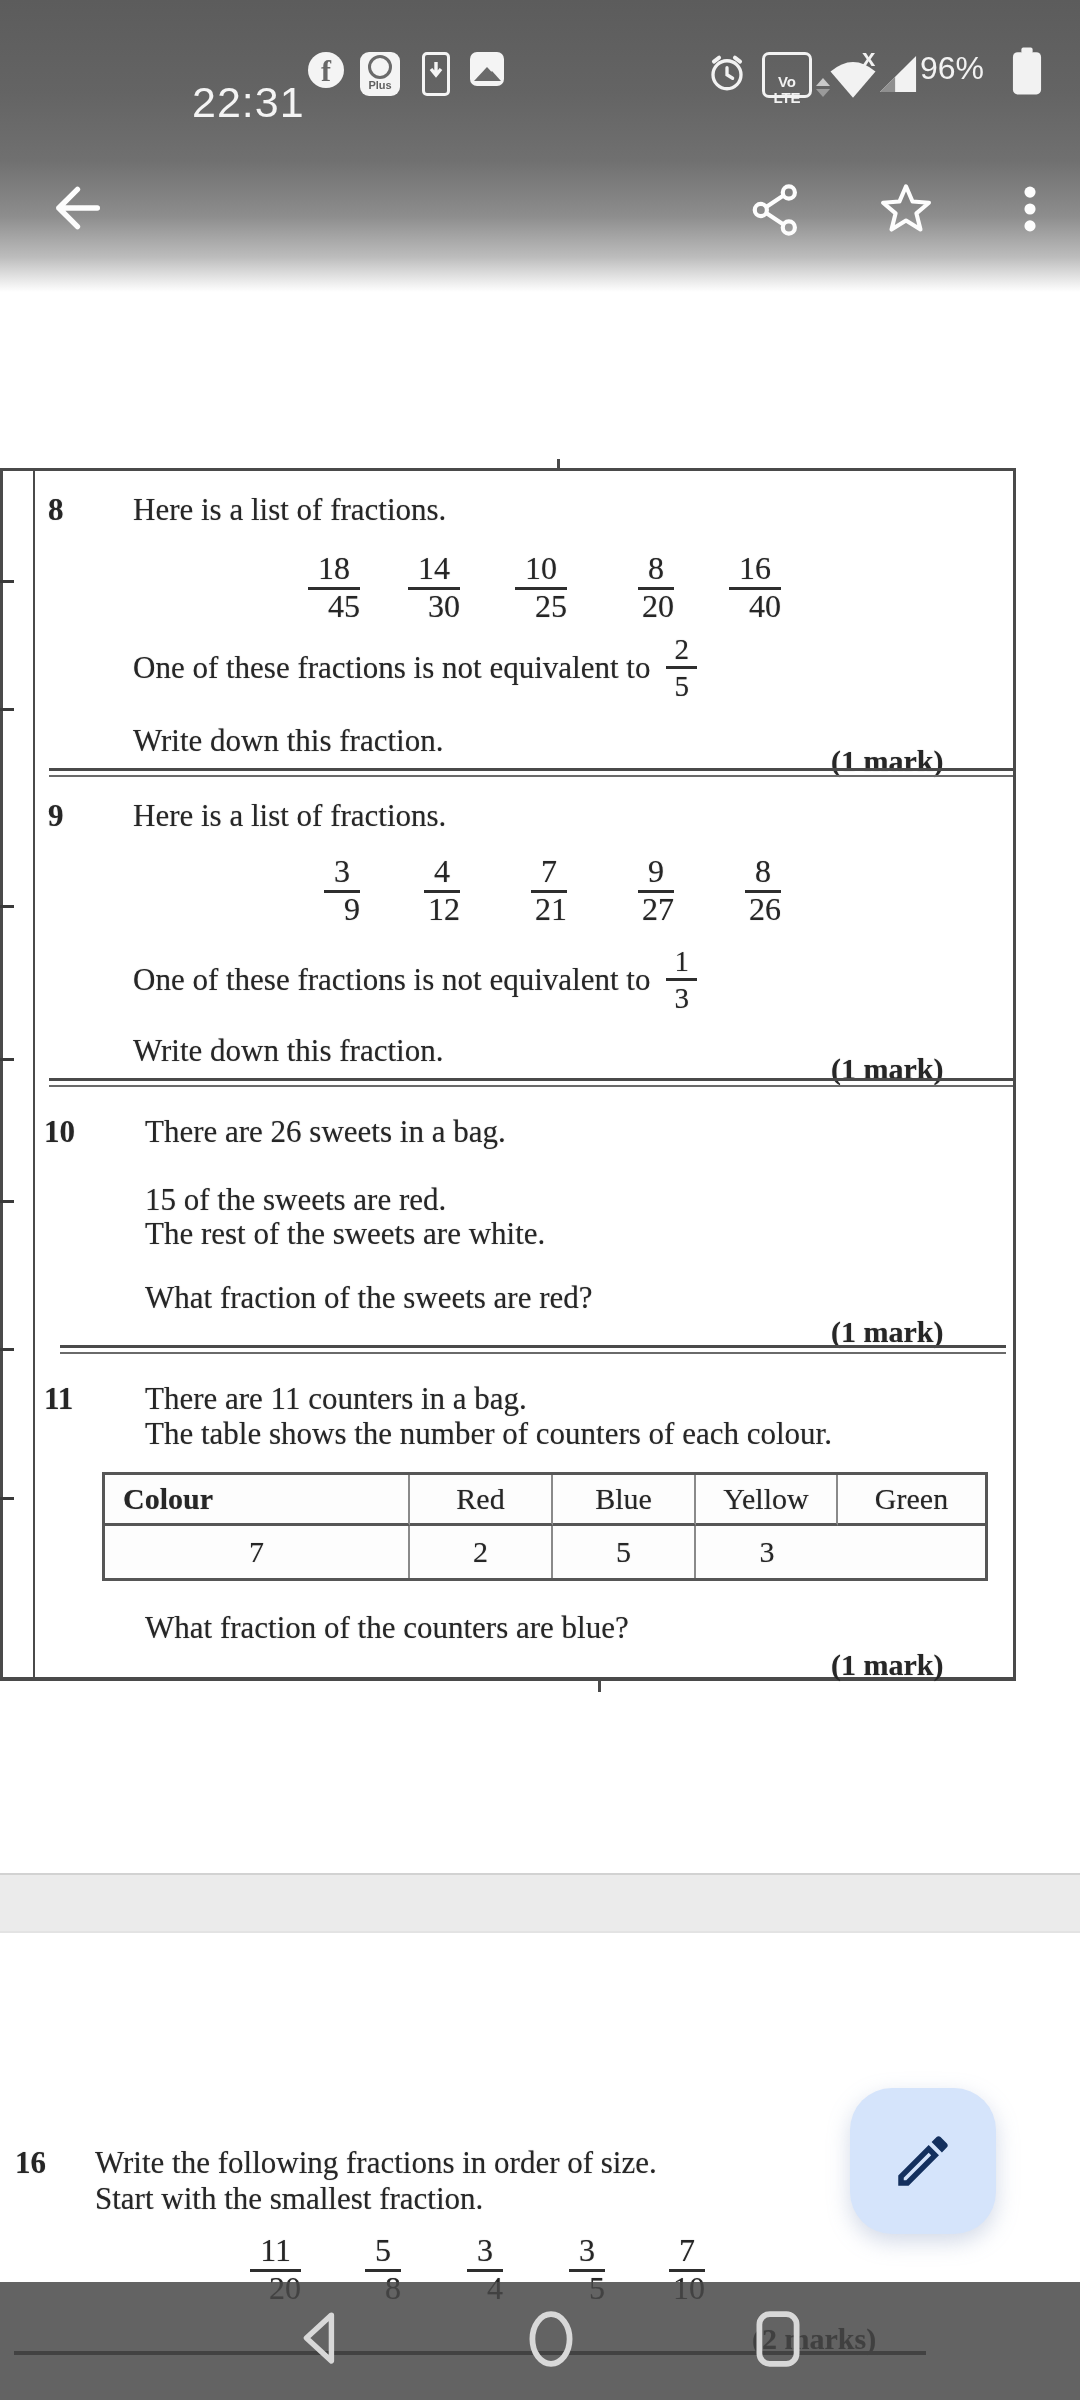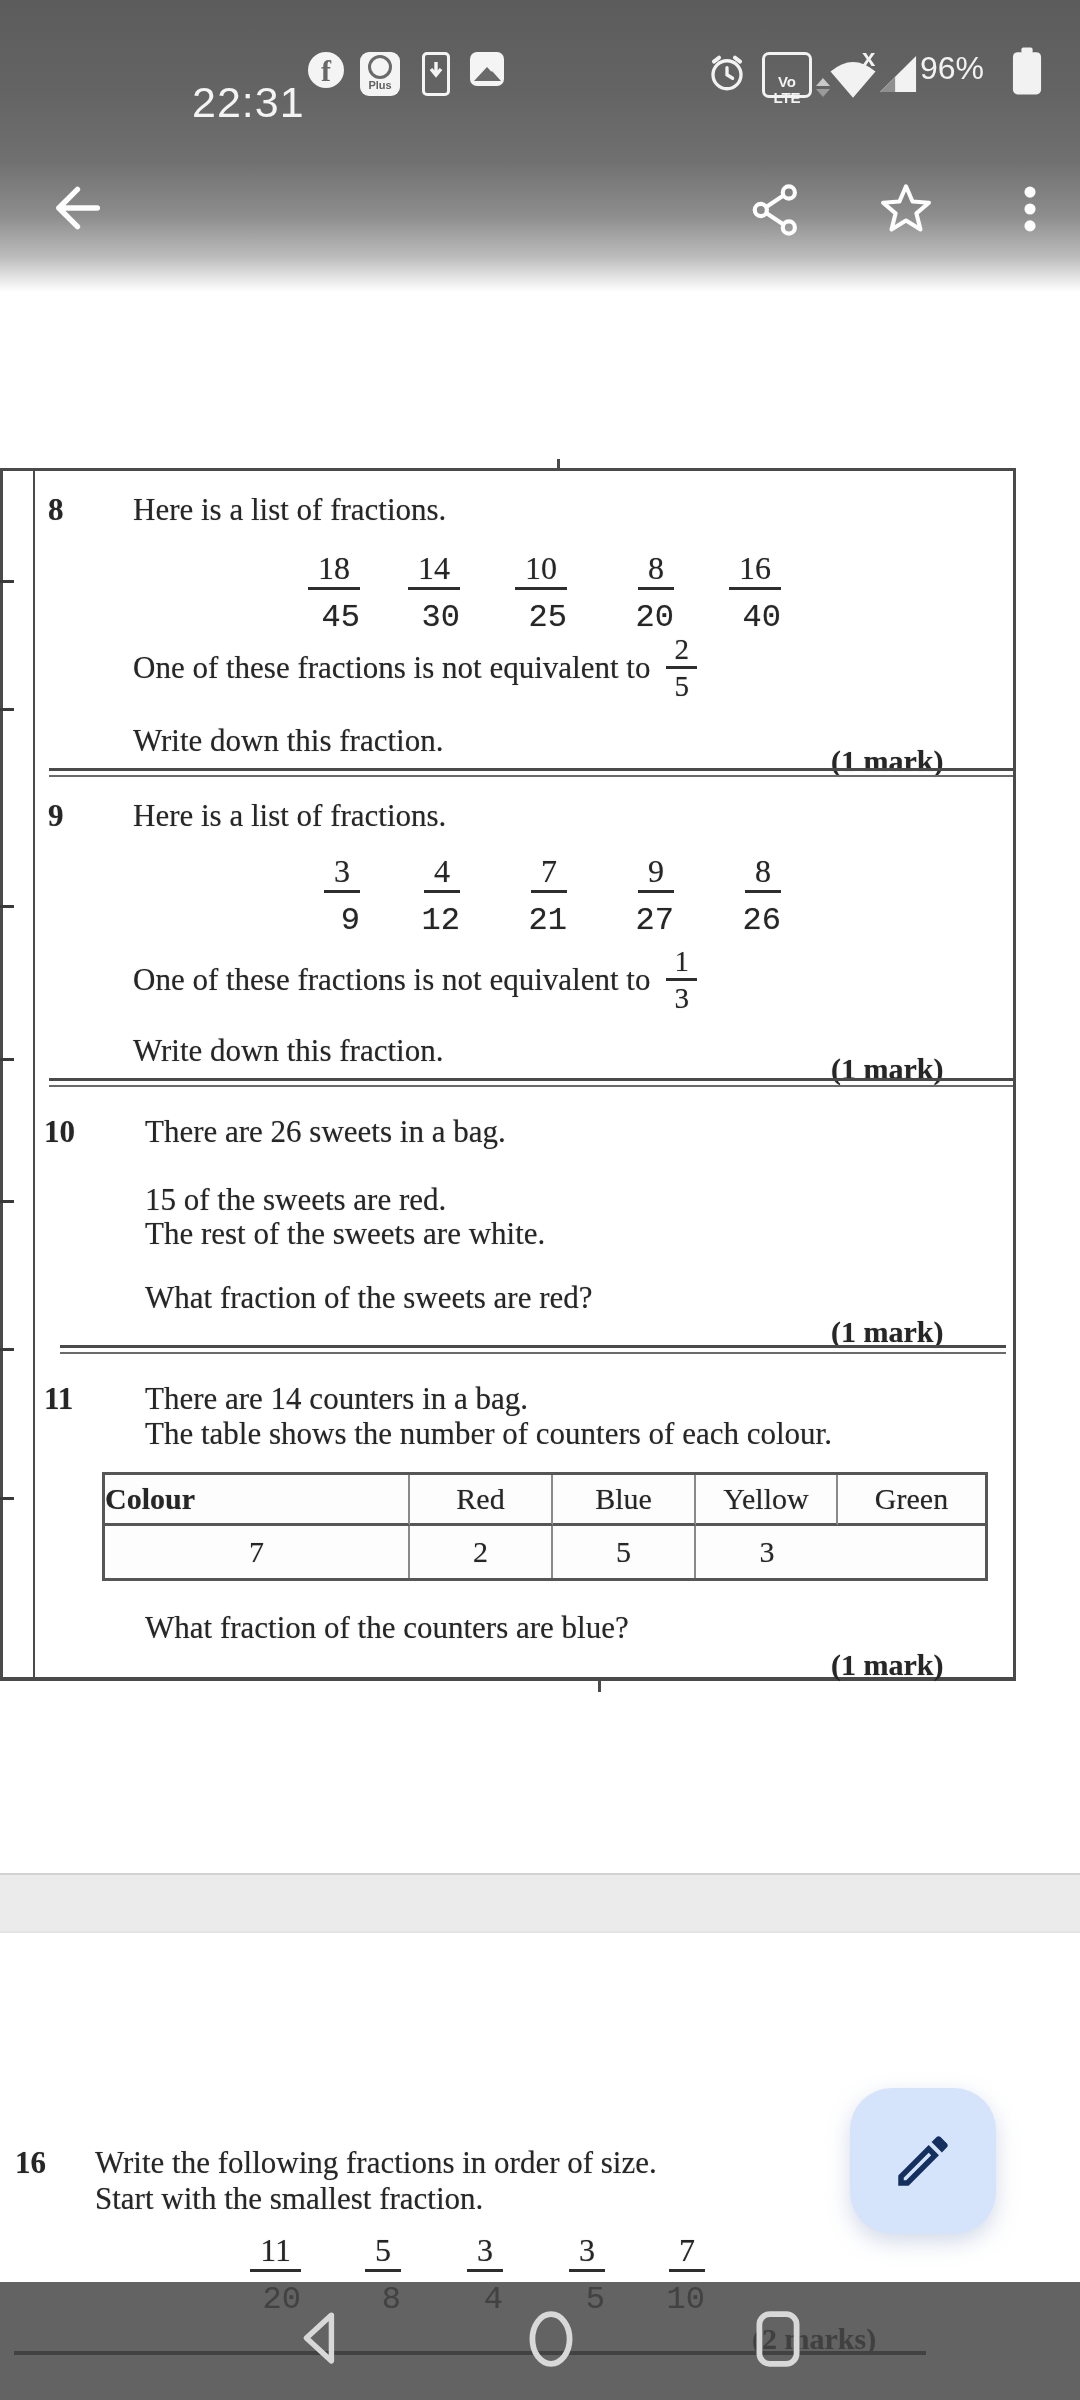--- a/index.html
+++ b/index.html
@@ -41,34 +41,34 @@
   .serif{font-family:"Liberation Serif",serif;color:#262626;text-shadow:0 0 1px rgba(70,70,70,.55);}
   .qnum{position:absolute;font-weight:bold;font-size:31px;}
   .qtext{position:absolute;font-size:31px;white-space:nowrap;}
   .marks{position:absolute;font-size:30px;font-weight:bold;white-space:nowrap;}
   .frame-line{position:absolute;background:#4a4a4a;}
   .sep-double{position:absolute;height:4px;border-top:3px solid #4a4a4a;border-bottom:2px solid #6a6a6a;background:transparent;}
   .tick{position:absolute;background:#3a3a3a;}
   .frac{position:absolute;width:70px;display:flex;flex-direction:column;align-items:flex-end;
     font-family:"Liberation Serif",serif;font-size:32px;color:#262626;text-shadow:0 0 1px rgba(70,70,70,.55);}
   .frac .fn{border-bottom:3px solid #2e2e2e;padding:0 10px 3px;line-height:1.0;}
-  .frac .fd{padding-top:12px;line-height:1.0;font-family:Liberation Mono, monospace;}
+  .frac .fd{padding-top:0;line-height:1.0;}
   .stemrow{position:absolute;display:flex;align-items:center;font-size:31px;}
   .frac-in{display:inline-flex;flex-direction:column;align-items:center;margin-left:16px;font-size:29px;}
   .frac-in .fn{border-bottom:3px solid #2e2e2e;padding:0 8px 2px;line-height:1.0;}
   .frac-in .fd{padding-top:3px;line-height:1.0;}
   
   .ctable{position:absolute;left:102px;top:1472px;width:880px;height:103px;display:grid;
     grid-template-columns:305px 143px 143px 142px 147px;grid-template-rows:51px 52px;
     border:3px solid #565656;background:#fdfdfd;font-family:"Liberation Serif",serif;font-size:30px;color:#262626;}
   .ctable .cell{border-right:2px solid #8a8a8a;border-bottom:3px solid #565656;display:flex;align-items:center;
     justify-content:center;text-shadow:0 0 1px rgba(70,70,70,.5);}
   .ctable .cell.last{border-right:none;}
   .ctable .cell.r2{border-bottom:none;}
-  .ctable .cell.lab{justify-content:flex-start;font-weight:bold;text-align:right;}
+  .ctable .cell.lab{justify-content:flex-start;padding-left:18px;font-weight:bold;text-align:right;}
   
   .pagesep{position:absolute;left:0;top:1873px;width:1080px;height:56px;background:#ebebeb;
     border-top:2px solid #d2d2d2;border-bottom:2px solid #e3e3e3;}
   
   .fab{position:absolute;left:850px;top:2088px;width:146px;height:146px;border-radius:42px;background:#d5e4fb;
     box-shadow:0 8px 22px rgba(130,150,190,.35);display:flex;align-items:center;justify-content:center;cursor:pointer;}
   
   .ans-line{position:absolute;left:14px;top:2351px;width:912px;height:4px;background:#262626;}
   .navband{position:absolute;left:0;top:2282px;width:1080px;height:118px;background:rgba(72,72,72,0.85);}
   .navic{position:absolute;top:26px;}
@@ -231,21 +231,21 @@
 
     <div class="qnum serif" style="left:44px;top:1114px">10</div>
     <div class="qtext serif" style="left:145px;top:1114px">There are 26 sweets in a bag.</div>
     <div class="qtext serif" style="left:145px;top:1182px">15 of the sweets are red.</div>
     <div class="qtext serif" style="left:145px;top:1216px">The rest of the sweets are white.</div>
     <div class="qtext serif" style="left:145px;top:1280px">What fraction of the sweets are red?</div>
     <div class="marks serif" style="left:831px;top:1315px">(1 mark)</div>
     <div class="sep-double" style="left:60px;top:1345px;width:946px"></div>
 
     <div class="qnum serif" style="left:44px;top:1381px">11</div>
-    <div class="qtext serif" style="left:145px;top:1381px">There are 14 counters in a bag.</div>
+    <div class="qtext serif" style="left:145px;top:1381px">There are 11 counters in a bag.</div>
     <div class="qtext serif" style="left:145px;top:1416px">The table shows the number of counters of each colour.</div>
     <div class="ctable">
       <div class="cell lab">Colour</div>
       <div class="cell">Red</div>
       <div class="cell">Blue</div>
       <div class="cell">Yellow</div>
       <div class="cell last">Green</div>
       <div class="cell r2">7</div>
       <div class="cell r2">2</div>
       <div class="cell r2">5</div>

